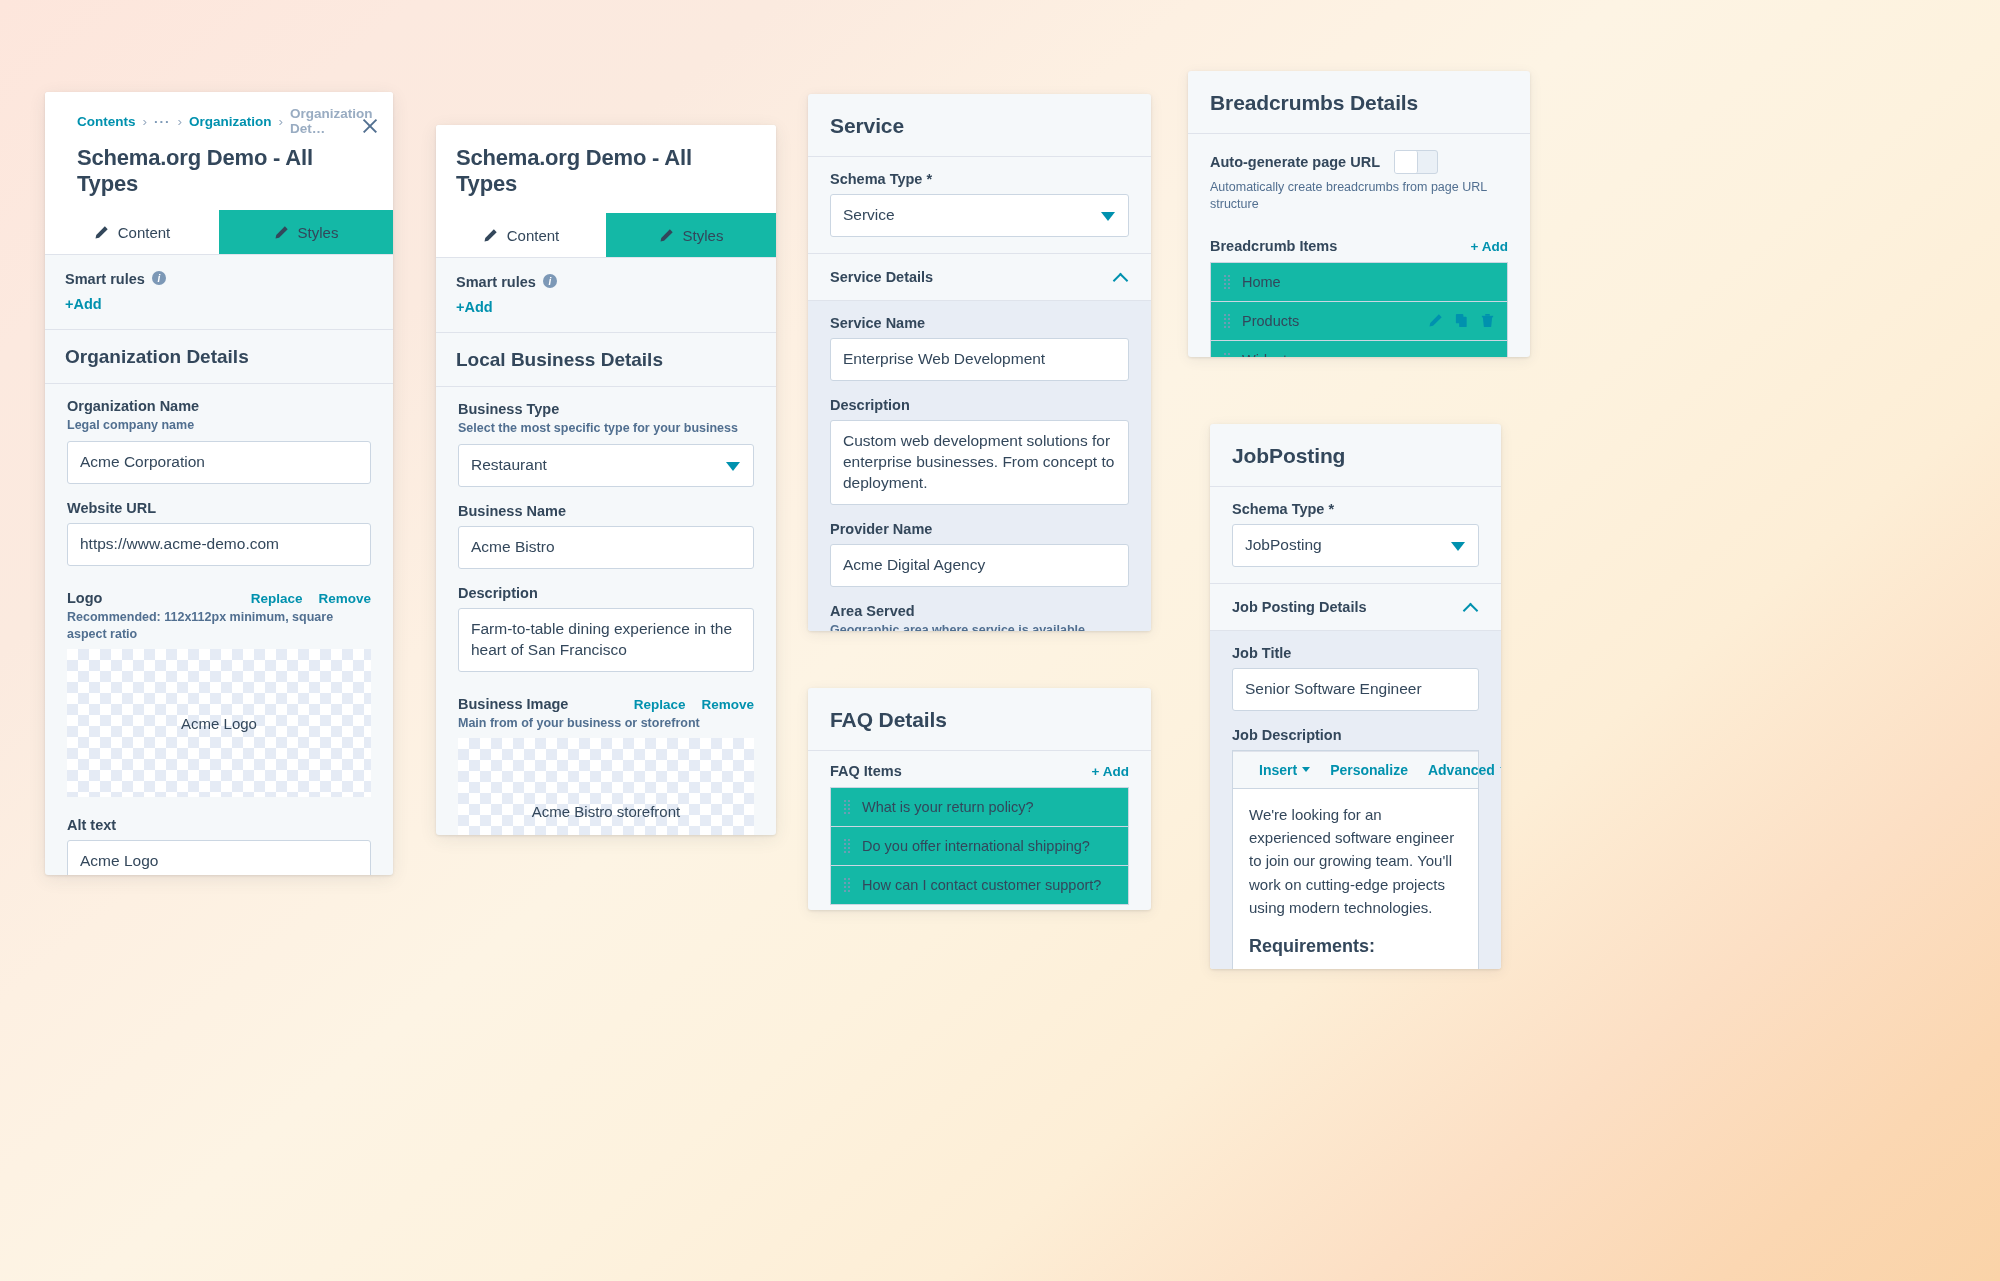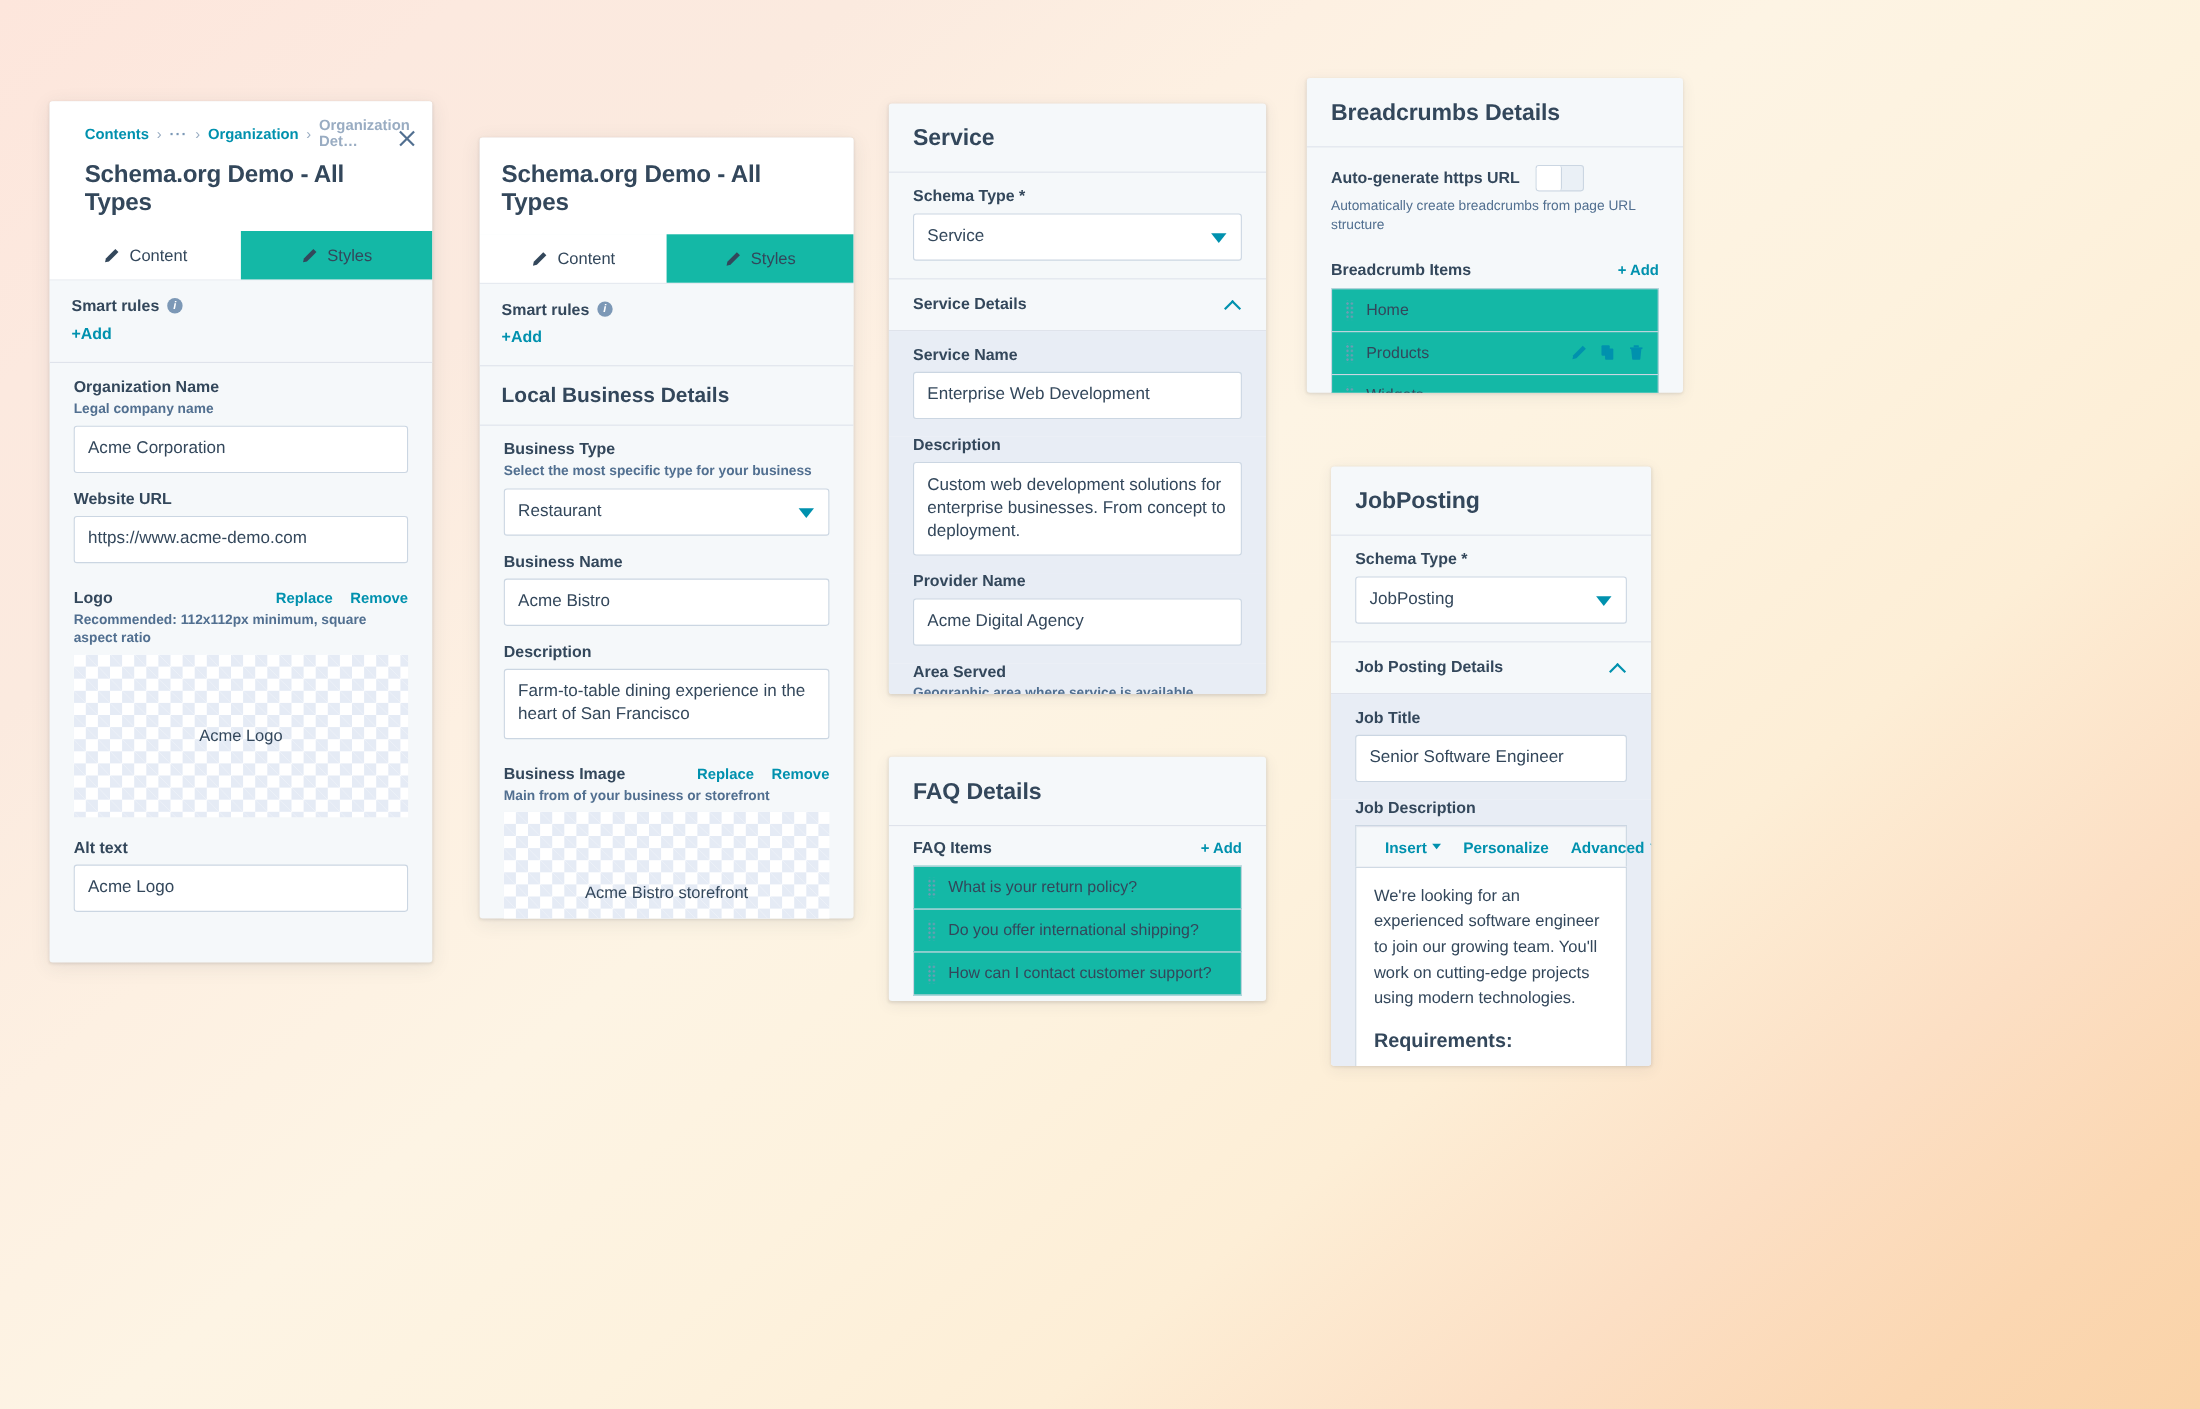--- a/index.html
+++ b/index.html
@@ -386,20 +386,23 @@
   </div>
 
   <div class="smart-rules">
     <div class="sr-title">
       <span>Smart rules</span>
       <span class="info-i">i</span>
     </div>
     <div class="addlink">+Add</div>
   </div>
 
+  <div class="big-section">
+    <h3>Organization Details</h3>
+  </div>
 
   <div class="field-block">
     <label class="flabel">Organization Name</label>
     <span class="fhelp">Legal company name</span>
     <input class="input" value="Acme Corporation" style="">
   </div>
 
   <div class="field-block" style="padding-top:0">
     <label class="flabel" style="margin-bottom:7px">Website URL</label>
     <input class="input" value="https://www.acme-demo.com" style="">
@@ -568,21 +571,21 @@
 </div>
 
 <div class="card" style="left:1188px; top:71px; width:342px; height:286px;">
 
   <div class="card-head">
     <h2>Breadcrumbs Details</h2>
   </div>
 
   <div class="field-block" style="padding-top:16px">
     <div style="display:flex;align-items:center;gap:14px;margin-bottom:5px">
-      <span class="flabel" style="margin-bottom:0">Auto-generate https URL</span>
+      <span class="flabel" style="margin-bottom:0">Auto-generate page URL</span>
       <span class="toggle">
           <span class="knob"></span>
         </span>
     </div>
     <span class="fhelp reg">Automatically create breadcrumbs from page URL structure</span>
   </div>
 
   <div class="field-block" style="padding-top:2px">
     <div style="display:flex;align-items:baseline;justify-content:space-between;margin-bottom:8px">
       <span class="flabel" style="margin-bottom:0">Breadcrumb Items</span>

